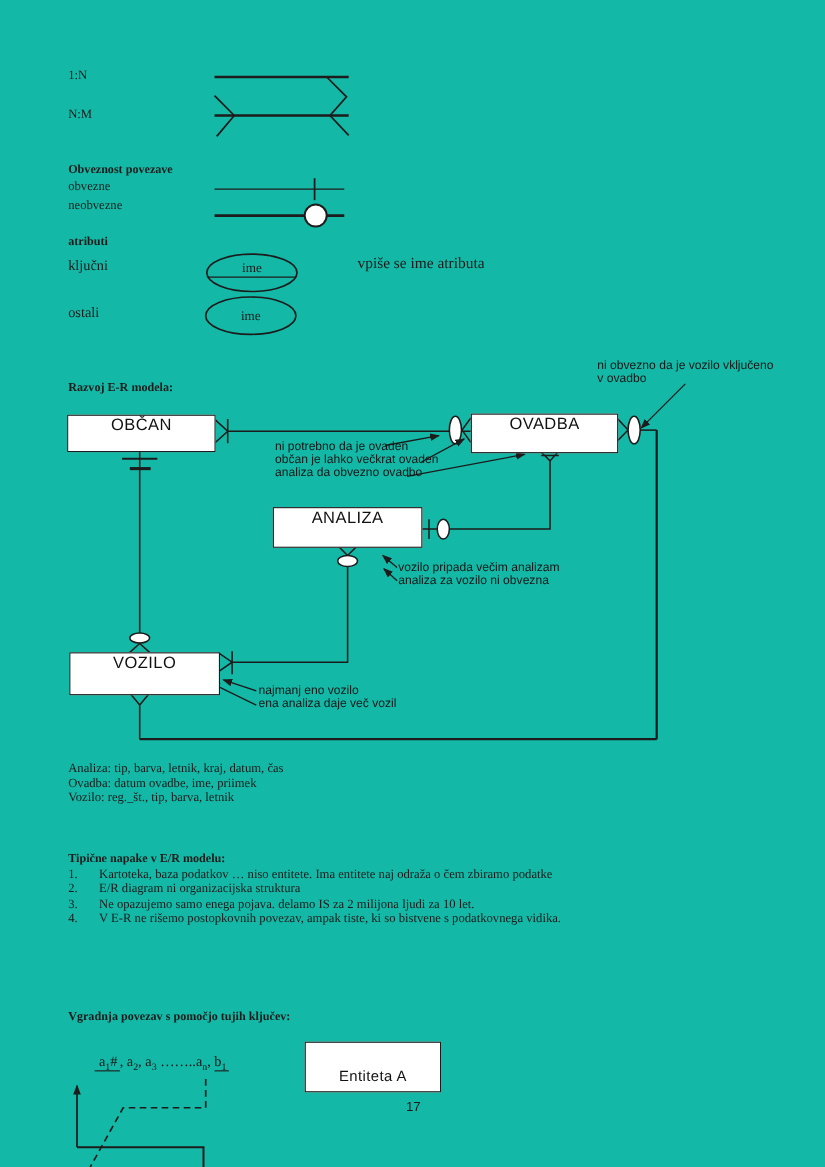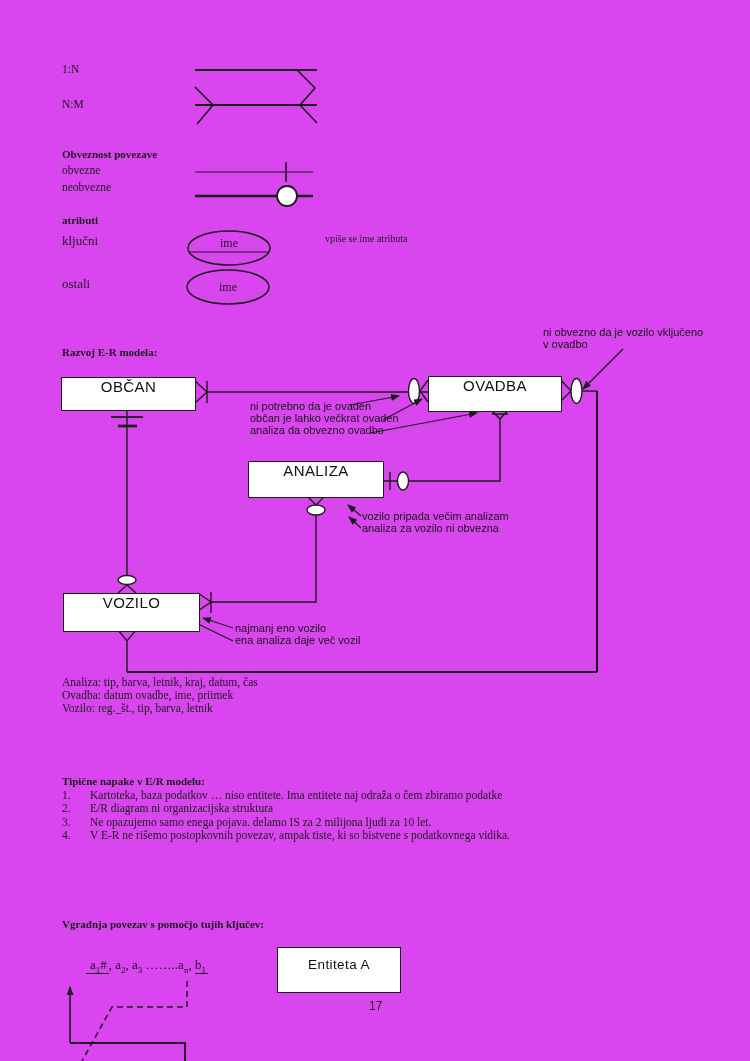--- a/index.html
+++ b/index.html
@@ -1,17 +1,17 @@
 <!DOCTYPE html>
 <html><head>
 <meta charset="utf-8">
 <style>
   html,body{margin:0;padding:0;background:#e8e8e8;}
   .page{
-    position:relative;width:750px;height:1061px;background:#d946ef;
+    position:relative;width:750px;height:1061px;background:#14b8a6;
     font-family:"Liberation Serif", serif;color:#1b1b1b;overflow:hidden;
     margin:0 auto;
   }
   .abs{position:absolute;white-space:nowrap;}
   .serif{font-family:"Liberation Serif", serif;font-size:11px;}
   .serif-sm{font-family:"Liberation Serif", serif;font-size:11.5px;}
   .bold{font-weight:bold;}
   .sans{font-family:"Liberation Sans", sans-serif;}
   .ann{position:absolute;font-family:"Liberation Sans", sans-serif;font-size:11px;line-height:12px;color:#161616;white-space:nowrap;}
   .entity{
@@ -112,21 +112,21 @@
   </svg>
 
   <div class="abs serif-sm" style="left:62px;top:63px">1:N</div>
   <div class="abs serif-sm" style="left:62px;top:98px">N:M</div>
   <div class="abs serif bold" style="left:62px;top:148px">Obveznost povezave</div>
   <div class="abs serif-sm" style="left:62px;top:164px">obvezne</div>
   <div class="abs serif-sm" style="left:62px;top:181px">neobvezne</div>
   <div class="abs serif bold" style="left:62px;top:214px">atributi</div>
   <div class="abs serif" style="left:62px;top:233px;font-size:13px">ključni</div>
   <div class="ellipse-label" style="left:188px;top:236px;width:82px">ime</div>
-  <div class="abs serif" style="left:325px;top:233px;font-size:10px">vpiše se ime atributa</div>
+  <div class="abs serif" style="left:325px;top:233px;font-size:14px">vpiše se ime atributa</div>
   <div class="abs serif" style="left:62px;top:276px;font-size:13px">ostali</div>
   <div class="ellipse-label" style="left:187px;top:280px;width:82px">ime</div>
 
   <div class="abs serif bold" style="left:62px;top:346px">Razvoj E-R modela:</div>
 
   <div class="entity" style="left:61px;top:377px;width:133px;height:32px">
     <span>OBČAN</span>
   </div>
   <div class="entity" style="left:428px;top:376px;width:132px;height:34px">
     <span>OVADBA</span>
@@ -149,21 +149,21 @@
   </div>
   <div class="ann" style="left:362px;top:510px">
     <div>vozilo pripada večim analizam</div>
     <div>analiza za vozilo ni obvezna</div>
   </div>
   <div class="ann" style="left:235px;top:622px">
     <div>najmanj eno vozilo</div>
     <div>ena analiza daje več vozil</div>
   </div>
 
-  <div class="abs serif-sm attr-lines" style="left:62px;top:676px">
+  <div class="abs serif-sm attr-lines" style="left:62px;top:693px">
     <div>Analiza: tip, barva, letnik, kraj, datum, čas</div>
     <div>Ovadba: datum ovadbe, ime, priimek</div>
     <div>Vozilo: reg._št., tip, barva, letnik</div>
   </div>
 
   <div class="abs serif bold" style="left:62px;top:775px">Tipične napake v E/R modelu:</div>
   <div class="abs" style="left:62px;top:789px">
     <div class="mrow">
       <span class="mnum">1.</span>
       <span>Kartoteka, baza podatkov … niso entitete. Ima entitete naj odraža o čem zbiramo podatke</span>
@@ -181,19 +181,19 @@
       <span>V E-R ne rišemo postopkovnih povezav, ampak tiste, ki so bistvene s podatkovnega vidika.</span>
     </div>
   </div>
 
   <div class="abs serif bold" style="left:62px;top:918px">Vgradnja povezav s pomočjo tujih ključev:</div>
 
   <div class="abs formula" style="left:58px;top:957px">
     <span class="u1"><span>a</span><sub>1</sub><span>#</span></span><span>, a</span><sub>2</sub><span>, a</span><sub>3</sub><span> ……..a</span><sub>n</sub><span>, </span><span class="u2"><span>b</span><sub>1</sub></span>
   </div>
 
-  <div class="entity" style="left:277px;top:947px;width:124px;height:46px;align-items:flex-start;padding-top:9px;box-sizing:border-box;font-size:13.5px">
+  <div class="entity" style="left:277px;top:947px;width:124px;height:46px;align-items:flex-start;padding-top:23px;box-sizing:border-box;font-size:13.5px">
     <span>Entiteta A</span>
   </div>
 
   <div class="abs sans" style="left:369px;top:999px;font-size:12px">17</div>
 
 </div>
 
 </body></html>

